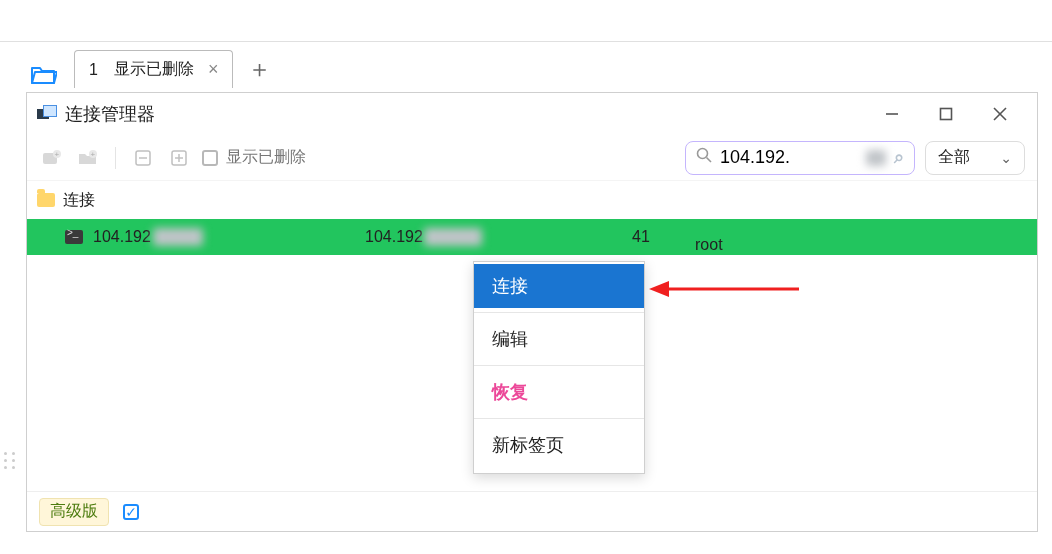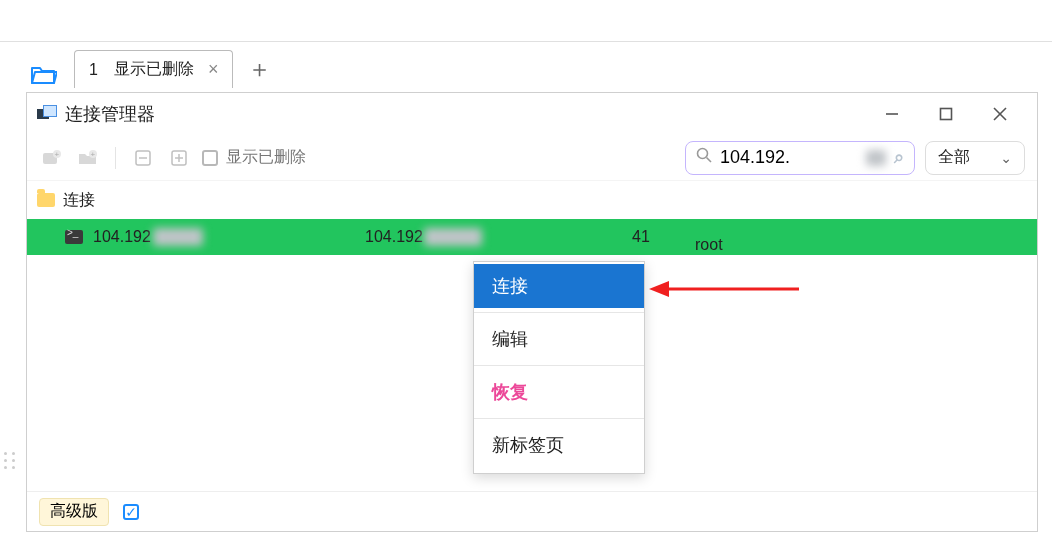--- a/index.html
+++ b/index.html
@@ -221,21 +221,21 @@
     gap: 14px;
     border-top: 1px solid #eee;
     background: #fff;
   }
   .adv-chip {
     height: 28px; display: flex; align-items: center;
     padding: 0 10px;
     background: #fff6d9;
     border: 1px solid #f0e3b0;
     border-radius: 4px;
-    color: #000000;
+    color: #4d7c0f;
     font-size: 16px;
   }
   .sb-check {
     display: flex; align-items: center; gap: 8px;
   }
   .sb-check .box {
     width: 16px; height: 16px; border: 2px solid #1a8cff; border-radius: 3px;
     display: flex; align-items: center; justify-content: center;
     color: #1a8cff; font-size: 14px; line-height: 1;
   }

